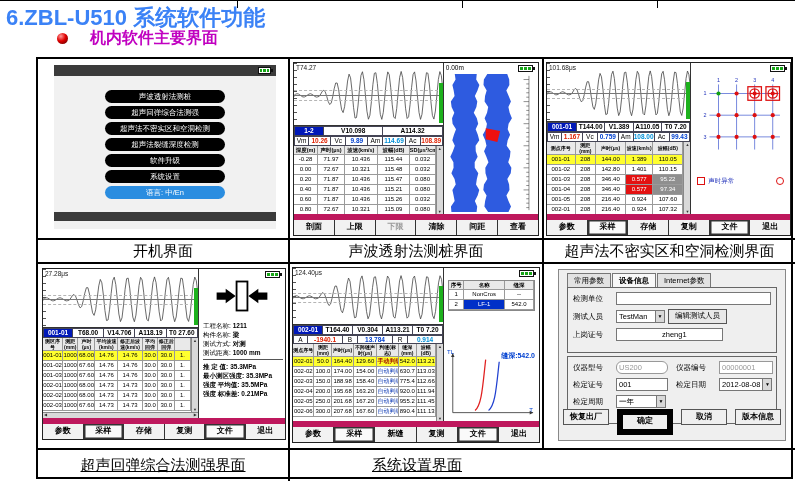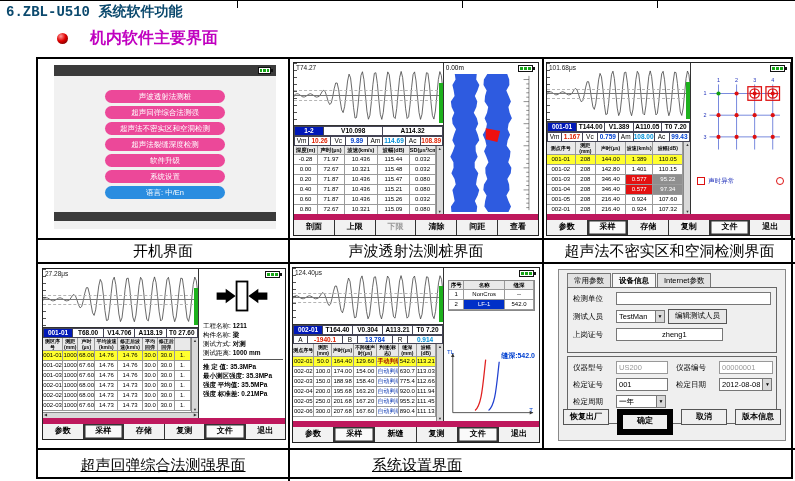--- a/index.html
+++ b/index.html
@@ -1,20 +1,20 @@
 <!DOCTYPE html>
 <html><head>
 <meta charset="utf-8">
 <style>
   html,body{margin:0;padding:0;background:#fff;}
   .sheet{position:relative;width:795px;height:481px;background:#fff;overflow:hidden;
          font-family:"Liberation Sans",sans-serif;color:#000;}
   .topline{position:absolute;left:0;top:0;width:795px;height:1px;background:#000;}
   .tick{position:absolute;top:0;width:1px;height:8px;background:#000;}
-  .h1{position:absolute;left:6px;top:3px;font-size:14px;font-weight:bold;color:#0c4a6e;font-family:Liberation Mono, monospace;}
+  .h1{position:absolute;left:6px;top:3px;font-size:22px;font-weight:bold;color:#3b82f6;}
   .bullet{position:absolute;left:57px;top:33px;width:11px;height:11px;border-radius:50%;
           background:radial-gradient(circle at 35% 30%, #ff9a9a, #e00000 45%, #5c0000 95%);}
   .h2{position:absolute;left:90px;top:28px;font-size:16px;font-weight:bold;color:#c000c0;}
 
   .grid{position:absolute;left:36px;top:57px;width:757px;height:422px;display:grid;
         grid-template-columns:252px 254px 251px;grid-template-rows:181px 24px 186px 31px;
         border:2px solid #000;box-sizing:border-box;}
   .cell{position:relative;overflow:hidden;border-right:2px solid #000;border-bottom:2px solid #000;box-sizing:border-box;}
   .cell.lastcol{border-right:none;}
   .cell.lastrow{border-bottom:none;text-decoration:underline;}
@@ -83,21 +83,21 @@
   .batt{position:absolute;width:15px;height:7px;border:1px solid #111;background:#fff;display:flex;gap:1px;
         padding:1px;box-sizing:border-box;}
   .batt b{flex:1;background:#17a517;}
   .batt:after{content:"";position:absolute;right:-3px;top:1px;width:2px;height:3px;background:#111;}
 
   
   .screen-boot{left:16px;top:6px;width:222px;height:164px;background:#f1f1f1;border:none;display:block;}
   .boot-top{position:absolute;top:0;left:0;right:0;height:11px;background:#3b3b3b;}
   .boot-bottom{position:absolute;bottom:8px;left:0;right:0;height:9px;background:#3b3b3b;}
   .boot-menu{position:absolute;top:25px;left:0;right:0;display:flex;flex-direction:column;align-items:center;gap:3px;}
-  .bbtn{height:13px;line-height:13px;border-radius:7px;background:#ec4899;color:#fff;font-size:7.5px;
+  .bbtn{height:13px;line-height:13px;border-radius:7px;background:#000000;color:#fff;font-size:7.5px;
         padding:0 14px;min-width:92px;text-align:center;white-space:nowrap;}
   .bbtn.lang{background:#2a8de0;}
 
   
   .depthlabel{position:absolute;top:1px;left:2px;font-size:6.5px;}
   .barsvg{position:absolute;left:2px;right:2px;top:11px;bottom:2px;width:calc(100% - 4px);height:calc(100% - 13px);}
 
   
   .gridsvg{position:absolute;left:4px;top:6px;width:94px;height:96px;}
   .legend{position:absolute;left:6px;right:6px;bottom:28px;height:10px;display:flex;align-items:center;font-size:6.5px;color:#2233bb;}
@@ -818,21 +818,21 @@
             <span class="smallbtn">编辑测试人员</span>
           </div>
           <div class="frow">
             <span class="flabel">上岗证号</span>
             <input class="inp" style="width: 58px; padding-left: 45px;" value="zheng1">
           </div>
         </div>
         <div class="fbox fbox2">
           <div class="frow">
             <span class="flabel">仪器型号</span>
-            <input class="inp dis" style="width: 46px;" value="US200">
+            <input class="inp dis" style="width: 46px; border-radius: 6px;" value="US200">
             <span class="flabel" style="margin-left:5px">仪器编号</span>
             <input class="inp dis" style="width: 48px;" value="00000001">
           </div>
           <div class="frow">
             <span class="flabel">检定证号</span>
             <input class="inp" style="width: 46px;" value="001">
             <span class="flabel" style="margin-left:5px">检定日期</span>
             <span class="selc">
               <span class="txt">2012-08-08</span>
               <span class="dd">▼</span>

